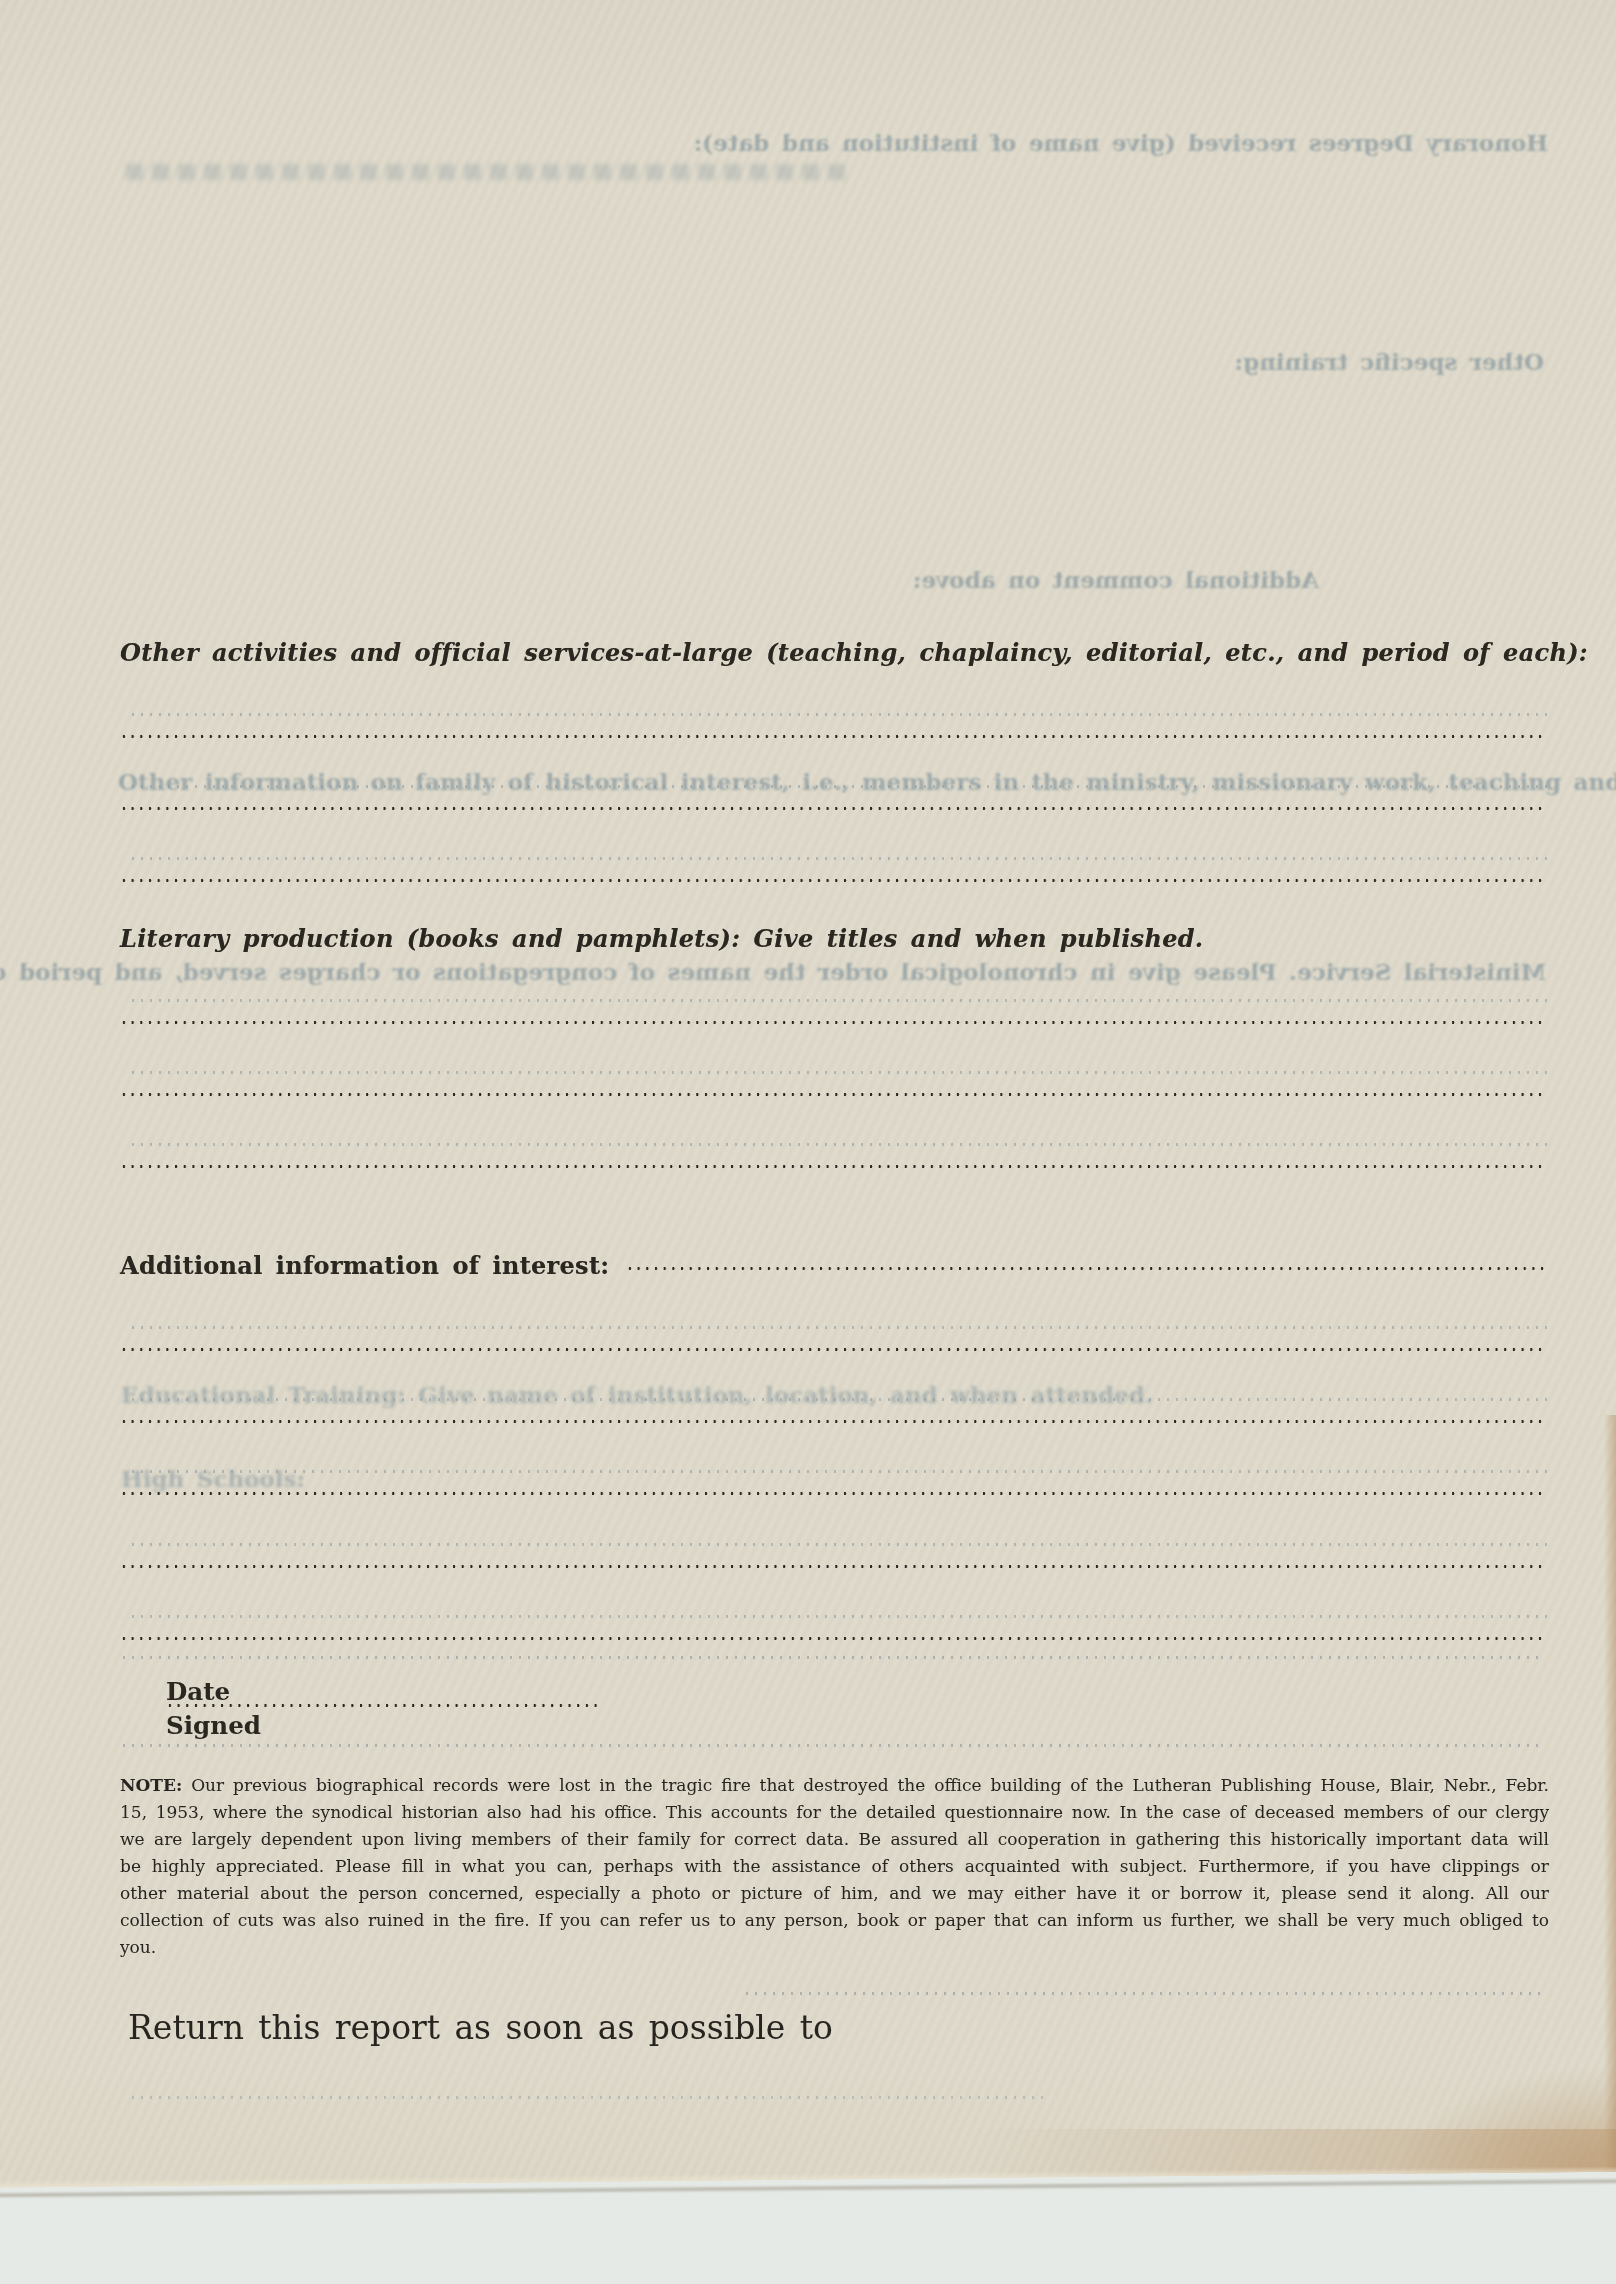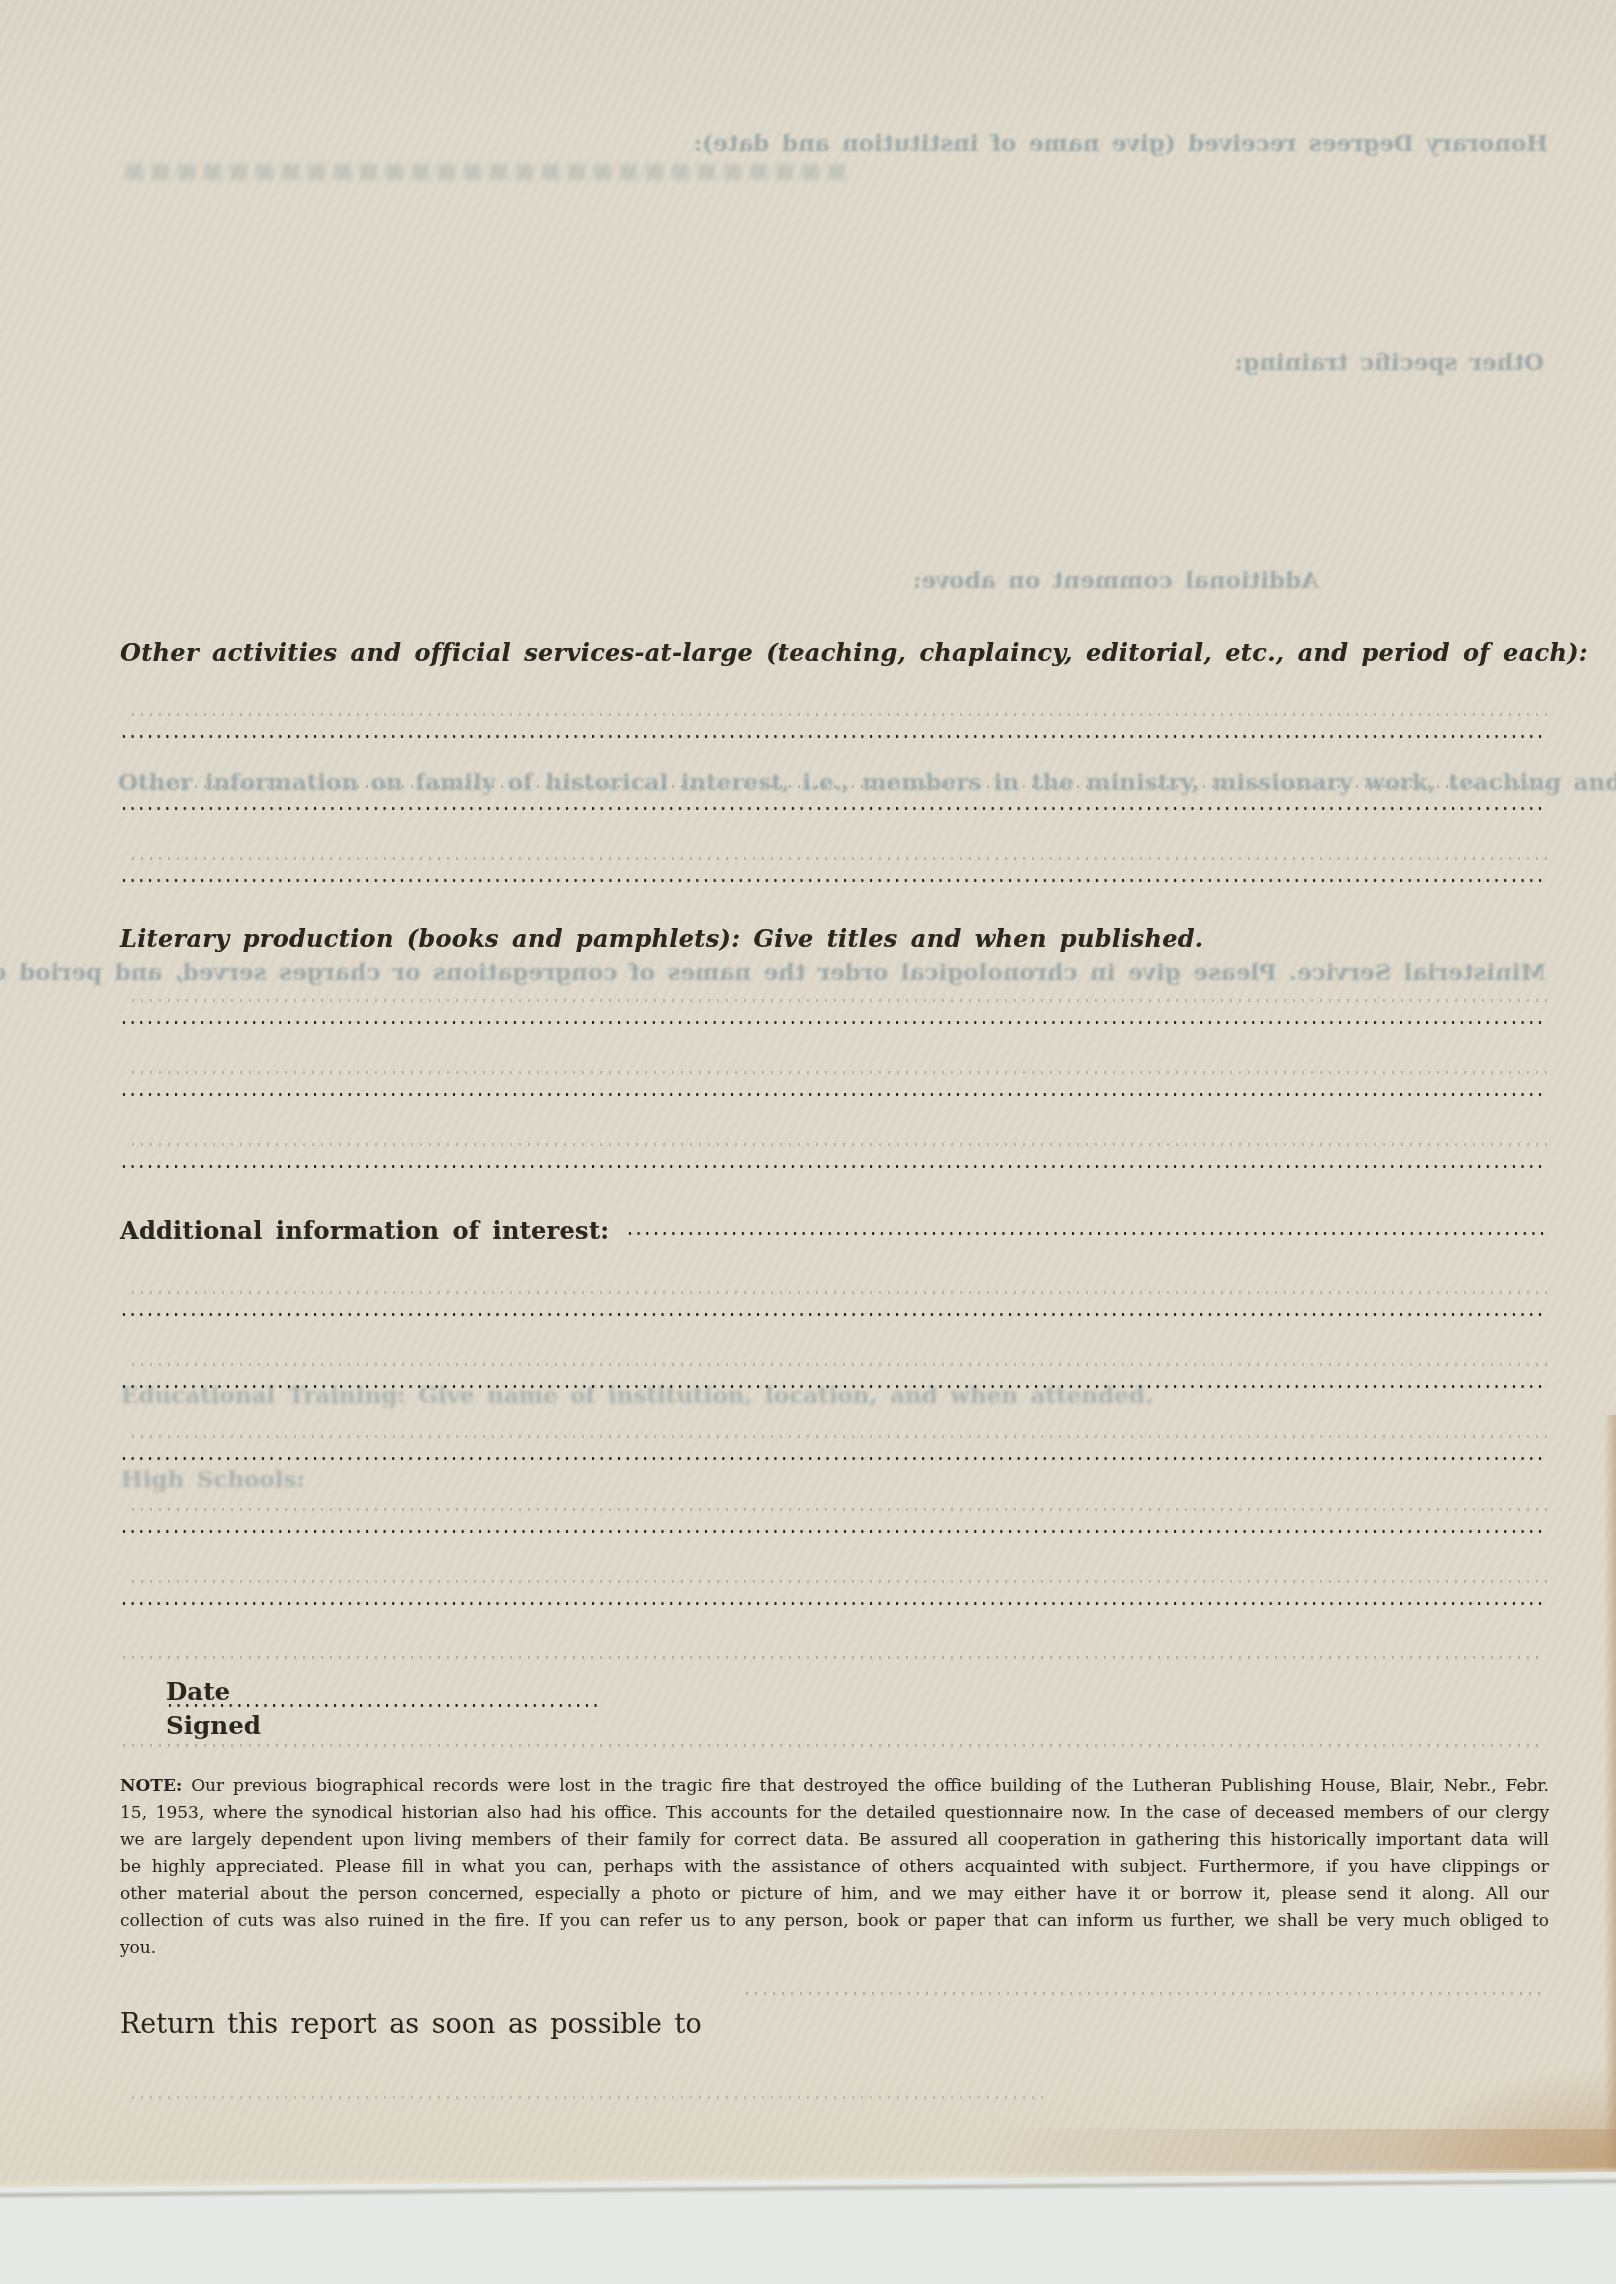--- a/index.html
+++ b/index.html
@@ -61,22 +61,22 @@
   .sig-label-signed{margin-left:46px;}
   .sig-dots-signed{flex:1;margin-left:24.6px;}
   
   .note{
     position:absolute;left:120px;top:1772px;width:1429px;
     font-size:17px;line-height:27px;color:#272420;
     text-align:justify;word-spacing:3.2px;
   }
   .note b{font-weight:bold;}
   .return-line{
-    position:absolute;left:120px;top:2008px;
-    font-size:27px;color:#272420;word-spacing:3.9px;white-space:nowrap;
+    position:absolute;left:128px;top:2008px;
+    font-size:33px;color:#272420;word-spacing:3.9px;white-space:nowrap;
   }
   
   .ghost{
     position:absolute;font-size:23px;font-weight:bold;white-space:nowrap;
     color:rgba(120,140,152,.62);filter:blur(0.9px);word-spacing:4.5px;
   }
   .ghost.mirror{transform:scaleX(-1);}
   .ghost-smudge{
     position:absolute;height:15.5px;filter:blur(2.6px);opacity:.5;
     background:repeating-linear-gradient(90deg,rgba(130,148,158,.55) 0 17px,rgba(130,148,158,0) 17px 26px);
@@ -139,21 +139,21 @@
     </div>
 
   <div class="section" id="sec-literary" style="top:924px;font-style:italic;">
     <div class="heading" style="position:static;">Literary production (books and pamphlets): Give titles and when published.</div>
 
   <div class="dotline"></div>
       <div class="dotline"></div>
       <div class="dotline"></div>
     </div>
 
-  <div class="section" id="sec-additional" style="top:1216px;">
+  <div class="section" id="sec-additional" style="top:1251px;">
     <div class="heading-row">
       <div class="heading" style="position:static;width:auto;">Additional information of interest:</div>
       <span class="inline-dots"></span>
     </div>
 
   <div class="dotline"></div>
       <div class="dotline"></div>
       <div class="dotline"></div>
       <div class="dotline"></div>
       <div class="dotline"></div>

